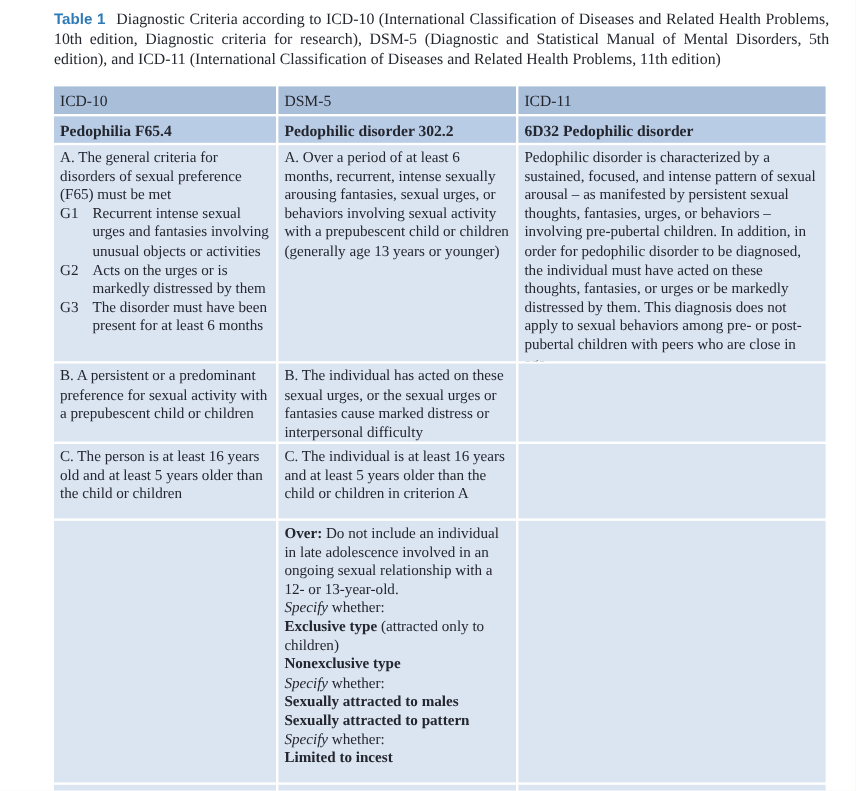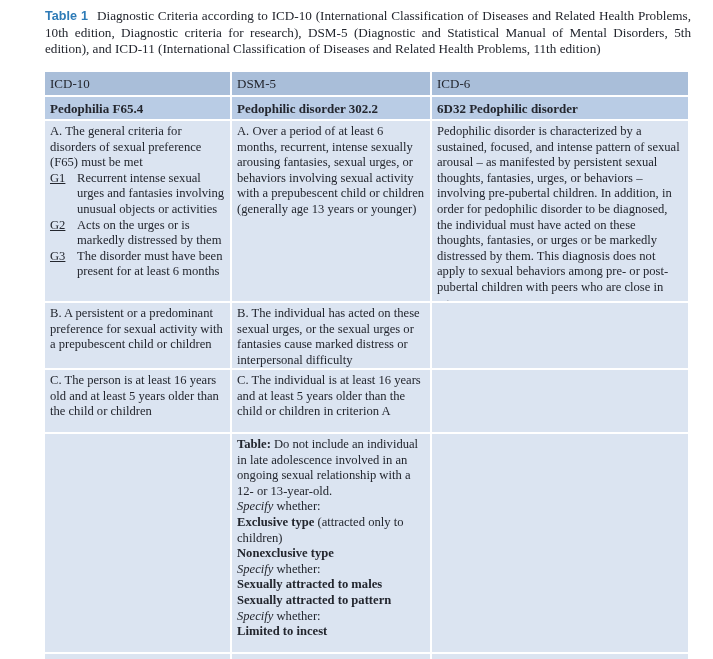--- a/index.html
+++ b/index.html
@@ -39,37 +39,37 @@
     background:var(--body-row-bg,#dbe4f1);
     font-size:12.6px;
     line-height:15.6px;
     padding:3px 5px 2px 5px;
     overflow:hidden;
   }
   .cell.h1{background:var(--header-row1-bg,#a9bed9);font-size:13px;line-height:17px;}
   .cell.h2{background:var(--header-row2-bg,#b9cce5);font-size:13px;line-height:17px;font-weight:bold;}
   .tp{margin:0;}
   .gitem{display:flex;}
-  .glabel{width:27px;flex-shrink:0;text-decoration:underline;}
+  .glabel{width:27px;flex-shrink:0;}
   .gtext{flex:1;}
   b{font-weight:bold;}
   i{font-style:italic;}
 </style>
 </head>
 <body>
 
 <div class="page">
 
   <p class="caption"><span class="caption-label">Table 1</span><span>Diagnostic Criteria according to ICD-10 (International Classification of Diseases and Related Health Problems, 10th edition, Diagnostic criteria for research), DSM-5 (Diagnostic and Statistical Manual of Mental Disorders, 5th edition), and ICD-11 (International Classification of Diseases and Related Health Problems, 11th edition)</span></p>
 
   <div class="table">
 
     <div class="cell h1">ICD-10</div>
     <div class="cell h1">DSM-5</div>
-    <div class="cell h1">ICD-6</div>
+    <div class="cell h1">ICD-11</div>
 
     <div class="cell h2">Pedophilia F65.4</div>
     <div class="cell h2">Pedophilic disorder 302.2</div>
     <div class="cell h2">6D32 Pedophilic disorder</div>
 
     <div class="cell">
       <p class="tp">A. The general criteria for disorders of sexual preference (F65) must be met</p>
       <div class="gitem">
         <span class="glabel">G1</span>
         <span class="gtext">Recurrent intense sexual urges and fantasies involving unusual objects or activities</span>
@@ -89,21 +89,21 @@
     <div class="cell">B. A persistent or a predominant preference for sexual activity with a prepubescent child or children</div>
     <div class="cell">B. The individual has acted on these sexual urges, or the sexual urges or fantasies cause marked distress or interpersonal difficulty</div>
     <div class="cell"></div>
 
     <div class="cell">C. The person is at least 16 years old and at least 5 years older than the child or children</div>
     <div class="cell">C. The individual is at least 16 years and at least 5 years older than the child or children in criterion A</div>
     <div class="cell"></div>
 
     <div class="cell"></div>
     <div class="cell">
-      <p class="tp"><b>Table:</b><span> Do not include an individual in late adolescence involved in an ongoing sexual relationship with a 12- or 13-year-old.</span></p>
+      <p class="tp"><b>Over:</b><span> Do not include an individual in late adolescence involved in an ongoing sexual relationship with a 12- or 13-year-old.</span></p>
       <p class="tp"><i>Specify</i><span> whether:</span></p>
       <p class="tp"><b>Exclusive type</b><span> (attracted only to children)</span></p>
       <p class="tp"><b>Nonexclusive type</b></p>
       <p class="tp"><i>Specify</i><span> whether:</span></p>
       <p class="tp"><b>Sexually attracted to males</b></p>
       <p class="tp"><b>Sexually attracted to pattern</b></p>
       <p class="tp"><i>Specify</i><span> whether:</span></p>
       <p class="tp"><b>Limited to incest</b></p>
     </div>
     <div class="cell"></div>

